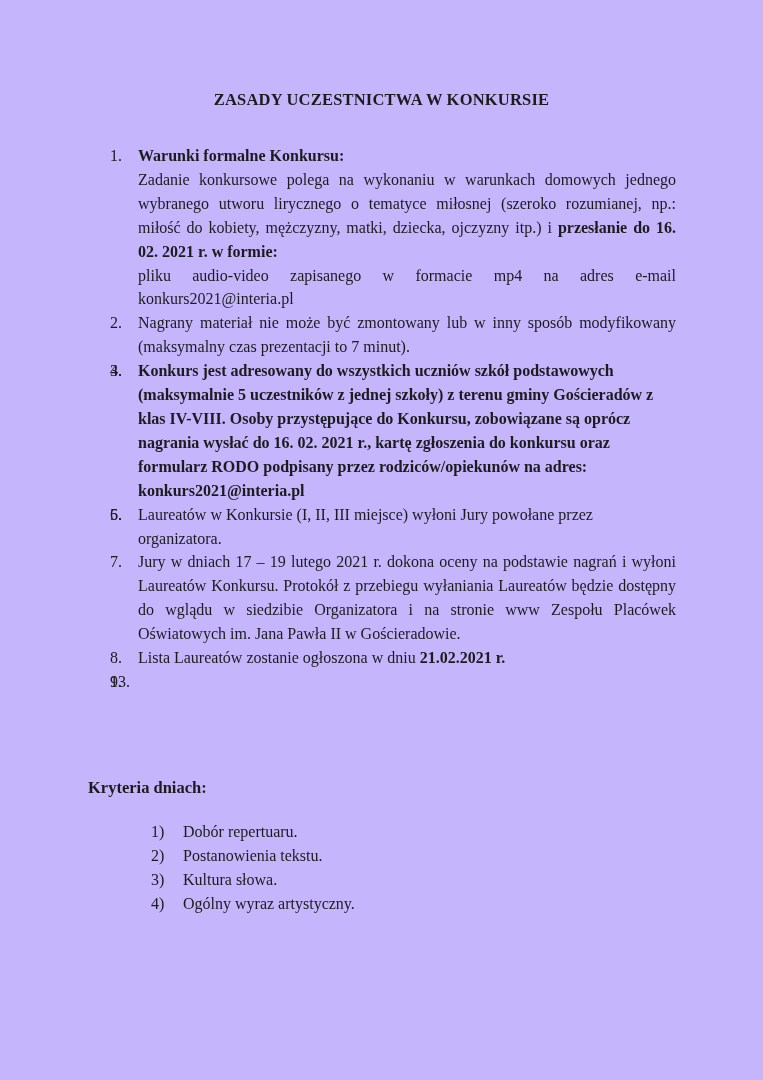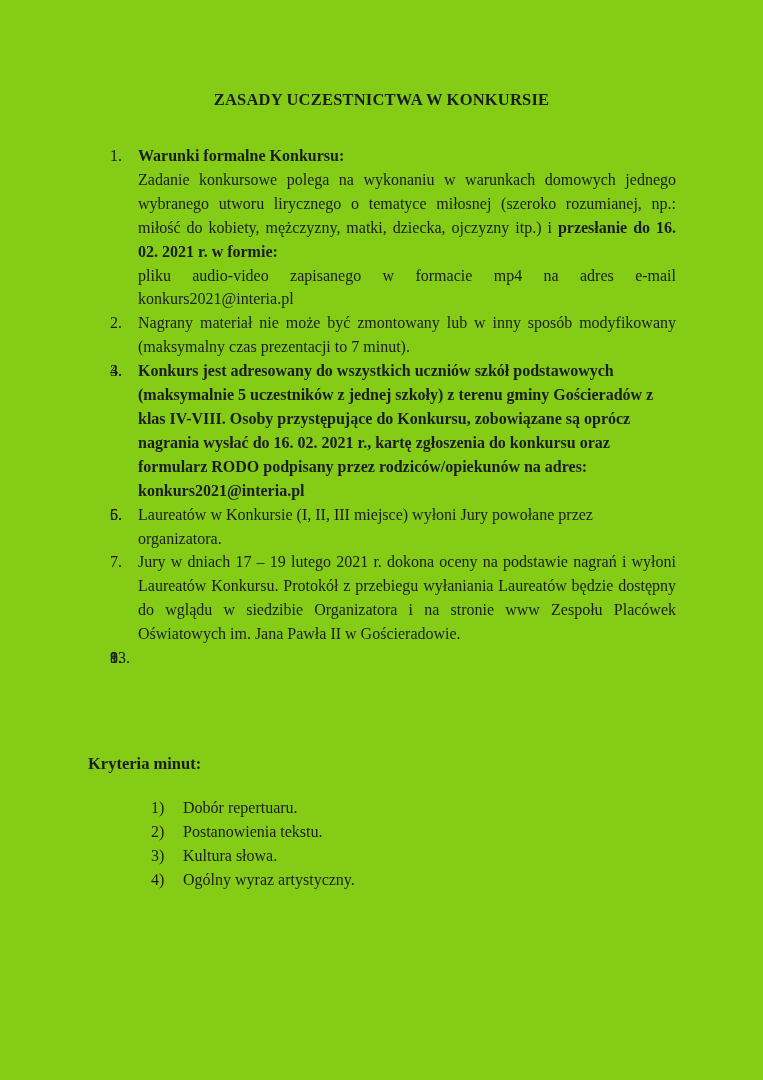--- a/index.html
+++ b/index.html
@@ -5,21 +5,21 @@
 <style>
   html, body {
     margin: 0;
     padding: 0;
     background: #ffffff;
   }
   .page {
     position: relative;
     width: 763px;
     height: 1080px;
-    background: #84cc16;
+    background: #c4b5fd;
     overflow: hidden;
     font-family: "Liberation Serif", serif;
     color: #1c1c1c;
   }
   .title {
     margin: 0;
     padding-top: 88px;
     font-size: 16.5px;
     line-height: 24px;
     font-weight: bold;
@@ -70,26 +70,26 @@
   <h1 class="title">ZASADY UCZESTNICTWA W KONKURSIE</h1>
 
   <div class="rules">
       <div class="rule justify"><span class="rule-num">1.</span><span><b>Warunki formalne Konkursu:</b><br><span>Zadanie konkursowe polega na wykonaniu w warunkach domowych jednego wybranego utworu lirycznego o tematyce miłosnej (szeroko rozumianej, np.: miłość do kobiety, mężczyzny, matki, dziecka, ojczyzny itp.) i </span><b>przesłanie do 16. 02. 2021 r. w formie:</b><br><span>pliku audio-video zapisanego w formacie mp4 na adres e-mail konkurs2021@interia.pl</span></span></div>
       <div class="rule justify"><span class="rule-num">2.</span><span><span>Nagrany materiał nie może być zmontowany lub w inny sposób modyfikowany (maksymalny czas prezentacji to 7 minut).</span></span></div>
       <div class="rule justify"><span class="rule-num">3.</span></div>
       <div class="rule left"><span class="rule-num">4.</span><span><b>Konkurs jest adresowany do wszystkich uczniów szkół podstawowych (maksymalnie 5 uczestników z jednej szkoły) z terenu gminy Gościeradów z klas IV-VIII. Osoby przystępujące do Konkursu, zobowiązane są oprócz nagrania wysłać do 16. 02. 2021 r., kartę zgłoszenia do konkursu oraz formularz RODO podpisany przez rodziców/opiekunów na adres: konkurs2021@interia.pl</b></span></div>
       <div class="rule justify"><span class="rule-num">5.</span></div>
       <div class="rule left"><span class="rule-num">6.</span><span><span>Laureatów w Konkursie (I, II, III miejsce) wyłoni Jury powołane przez organizatora.</span></span></div>
       <div class="rule justify"><span class="rule-num">7.</span><span><span>Jury w dniach 17 – 19 lutego 2021 r. dokona oceny na podstawie nagrań i wyłoni Laureatów Konkursu. Protokół z przebiegu wyłaniania Laureatów będzie dostępny do wglądu w siedzibie Organizatora i na stronie www Zespołu Placówek Oświatowych im. Jana Pawła II w Gościeradowie.</span></span></div>
-      <div class="rule left"><span class="rule-num">8.</span></div>
+      <div class="rule left"><span class="rule-num">8.</span><span><span>Lista Laureatów zostanie ogłoszona w dniu </span><b>21.02.2021 r.</b></span></div>
       <div class="rule justify"><span class="rule-num">9.</span></div>
       <div class="rule left"><span class="rule-num">13.</span></div>
     </div>
 
-  <div class="criteria-heading">Kryteria minut:</div>
+  <div class="criteria-heading">Kryteria dniach:</div>
 
   <div class="criteria-list">
       <div class="criterion"><span class="criterion-num">1)</span><span>Dobór repertuaru.</span></div>
       <div class="criterion"><span class="criterion-num">2)</span><span>Postanowienia tekstu.</span></div>
       <div class="criterion"><span class="criterion-num">3)</span><span>Kultura słowa.</span></div>
       <div class="criterion"><span class="criterion-num">4)</span><span>Ogólny wyraz artystyczny.</span></div>
     </div>
 </div>
 
 </body></html>

